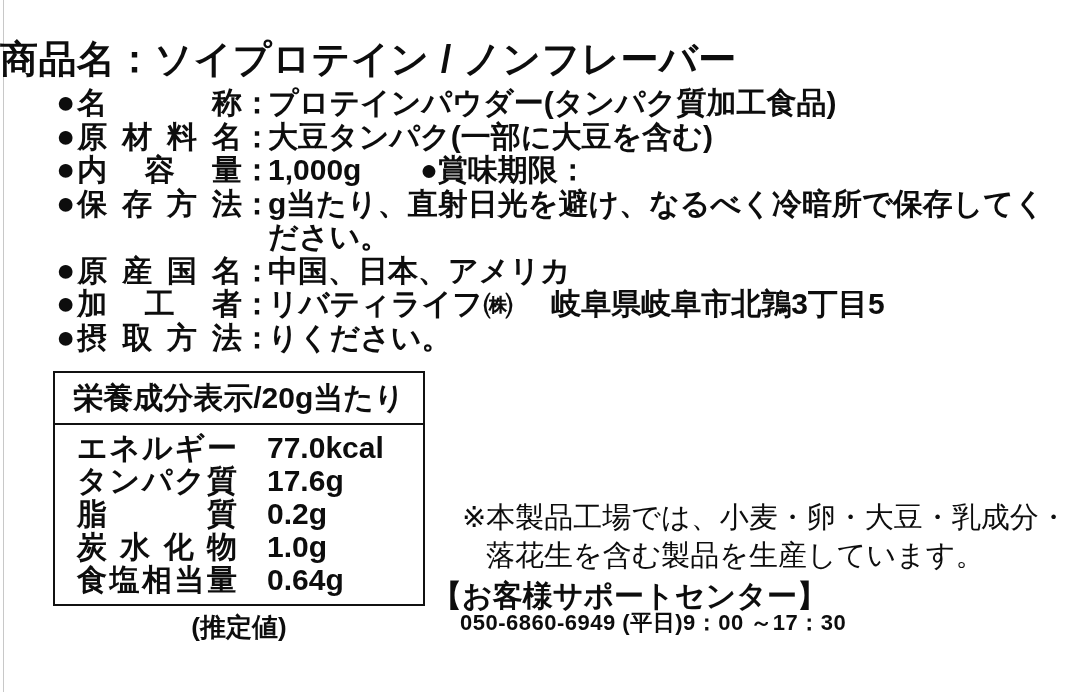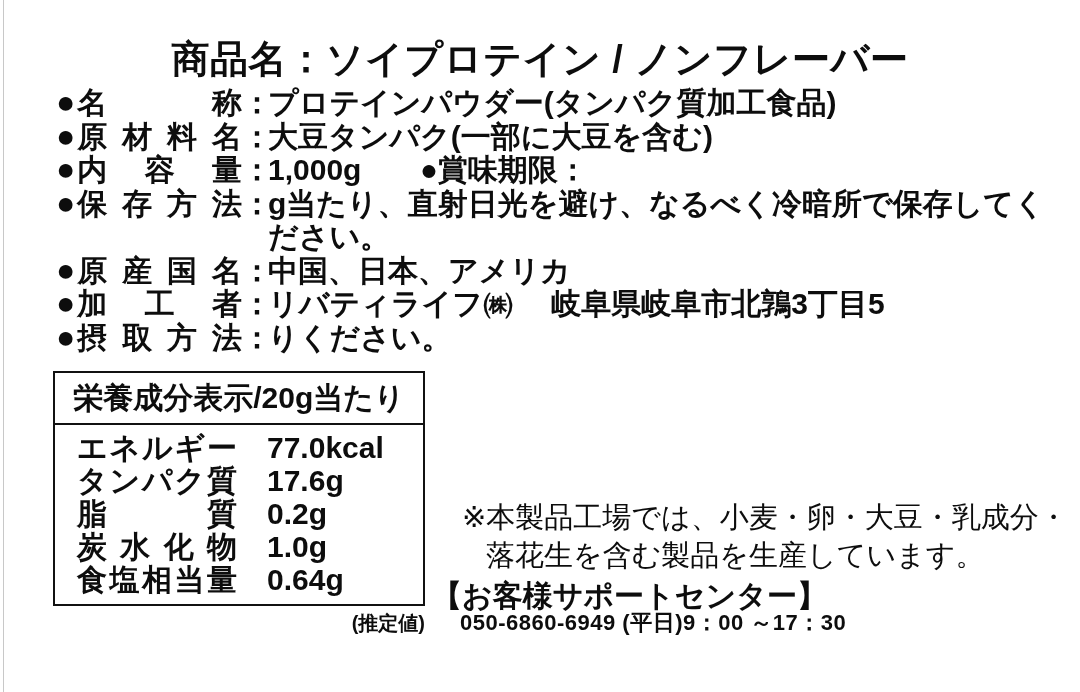--- a/index.html
+++ b/index.html
@@ -11,21 +11,21 @@
     overflow:hidden;
     position:relative;
     font-weight:bold;
     -webkit-font-smoothing:antialiased;
   }
   .sheet{position:absolute;inset:0;background:#ffffff;}
   .edge-line{position:absolute;left:3px;top:0;width:1px;height:692px;background:#c8c8c8;}
 
   .title{
     position:absolute;top:38px;left:0;width:1080px;
-    text-align:center;font-size:38px;line-height:1.15;
+    font-size:38px;line-height:1.15;
     font-weight:900;letter-spacing:0.5px;white-space:nowrap;
   }
 
   .info-block{position:absolute;left:56px;top:86px;width:1018px;}
   .info-row{display:flex;align-items:flex-start;font-size:30px;line-height:33.5px;}
   .row-head{flex:0 0 212px;display:flex;align-items:flex-start;}
   .bullet{font-size:32px;line-height:33.5px;flex:0 0 auto;}
   .jlabel{flex:1 1 auto;margin-left:2px;}
   .spread{display:flex;justify-content:space-between;}
   .spread span{display:inline-block;}
@@ -42,21 +42,21 @@
     font-size:30px;font-weight:900;text-align:center;
     padding:5px 2px 4px 2px;border-bottom:2.5px solid #111;
     white-space:nowrap;
   }
   .nutrition-body{padding:6px 0 8px 0;}
   .nutrition-row{display:flex;align-items:baseline;padding-left:22px;font-size:30px;line-height:33px;}
   .nname{width:160px;}
   .nvalue{margin-left:30px;white-space:nowrap;}
   .nutrition-footnote{
     position:absolute;left:53px;top:610px;width:372px;
-    text-align:right;font-size:20px;font-weight:900;white-space:nowrap;
+    text-align:center;font-size:26px;font-weight:900;white-space:nowrap;
   }
 
   .notice{
     position:absolute;left:462px;top:498px;width:610px;
     font-size:29px;line-height:38px;font-weight:400;white-space:nowrap;
   }
   .notice .nline2{margin-left:24px;}
 
   .support-heading{
     position:absolute;left:432px;top:576px;

